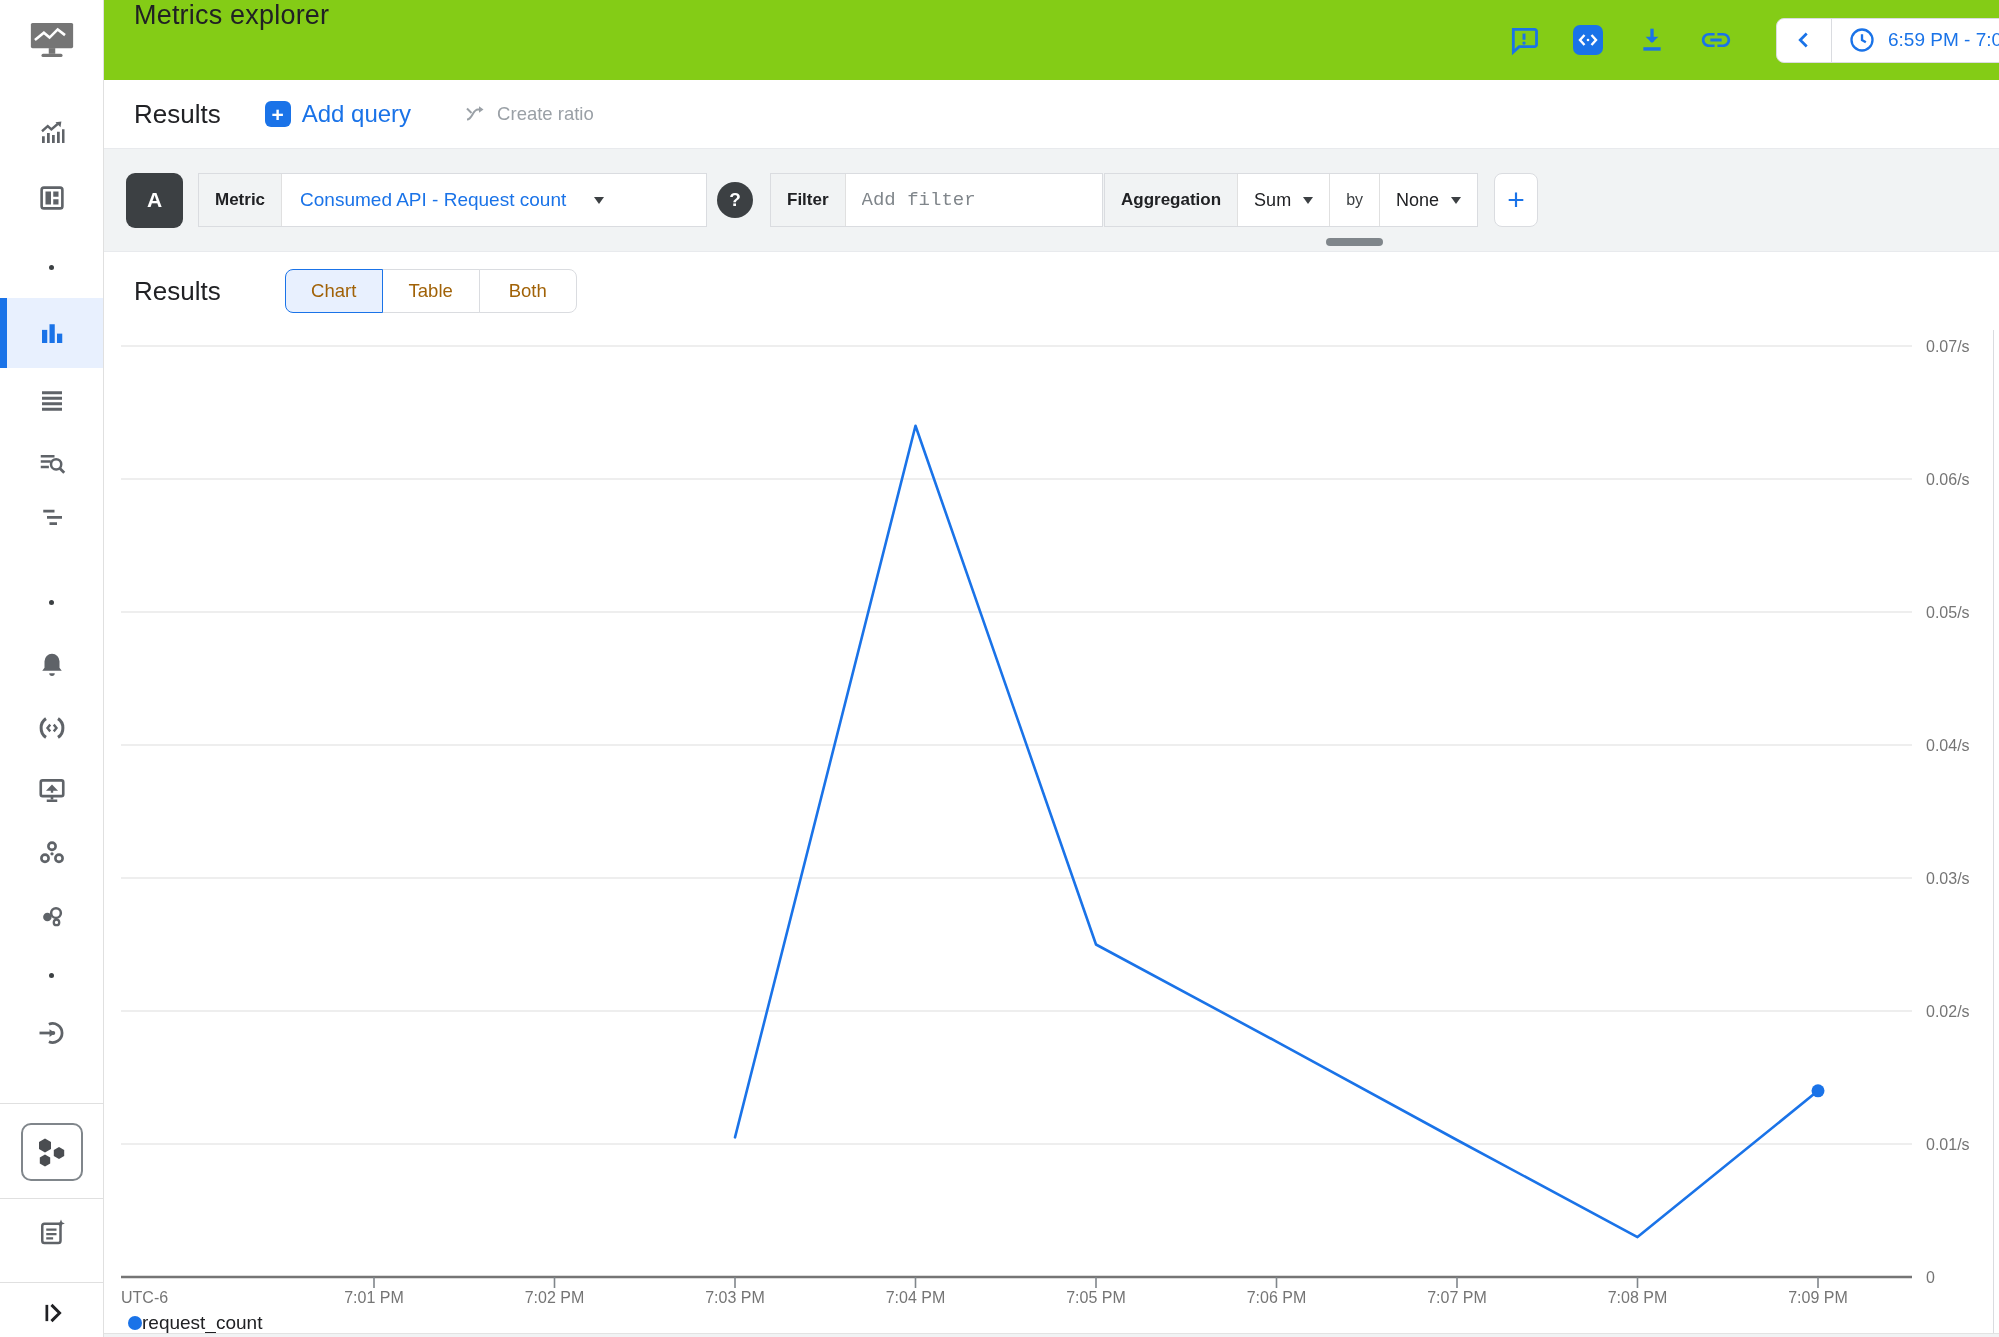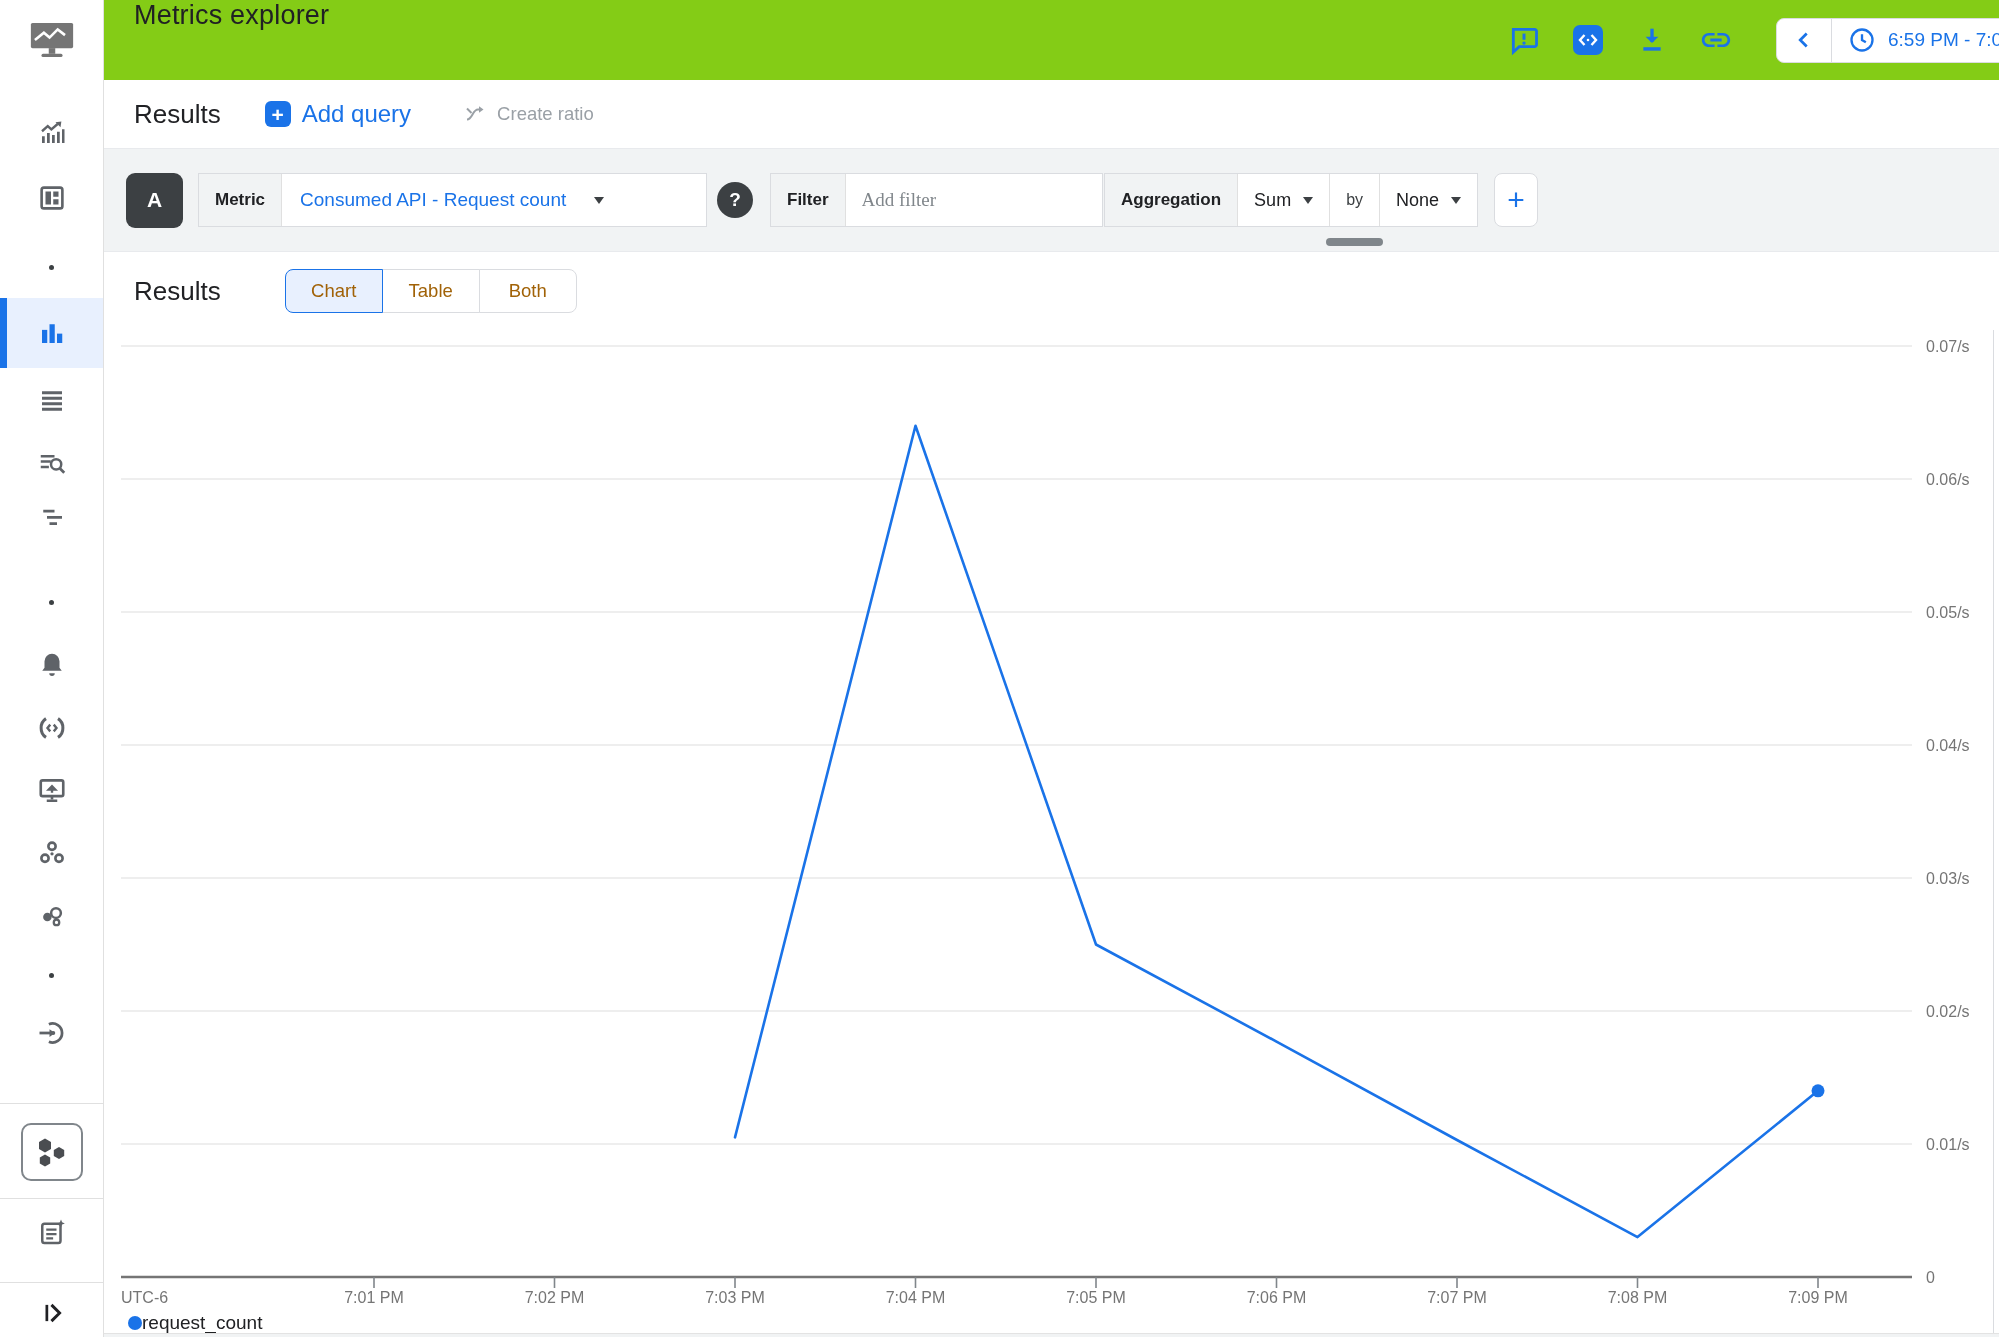--- a/index.html
+++ b/index.html
@@ -54,21 +54,21 @@
     border-radius:0;overflow:hidden}
   .field .label{background:#f1f3f4;display:flex;align-items:center;padding:0 16px;
     font-size:17px;font-weight:700;color:#202124;border-right:1px solid #e0e0e0;white-space:nowrap}
   .field .value{display:flex;align-items:center;gap:28px;padding:0 18px;cursor:pointer;white-space:nowrap}
   .metric-field{margin-left:15px;width:509px}
   .metric-field .value{color:#1a73e8;font-size:19px;font-weight:500}
   .help-circle{width:36px;height:36px;margin-left:10px;border-radius:50%;background:#3c4043;color:#fff;
     display:flex;align-items:center;justify-content:center;font-size:19px;font-weight:700;cursor:pointer}
   .filter-field{margin-left:17px;width:333px}
   .filter-field input{border:0;outline:0;flex:1;font-size:19px;color:#737373;padding:0 16px;
-    font-family:Liberation Serif, serif;background:transparent}
+    font-family:Liberation Mono, monospace;background:transparent}
   .filter-field input::placeholder{color:#80868b}
   .agg-field{margin-left:1px}
   .seg{display:flex;align-items:center;gap:12px;padding:0 16px;font-size:18px;color:#202124;
     cursor:pointer;border-right:1px solid #e0e0e0;white-space:nowrap}
   .seg:last-child{border-right:0}
   .seg.by{font-size:16px;color:#3c4043;cursor:default}
   .caret{width:0;height:0;border-left:5.5px solid transparent;border-right:5.5px solid transparent;
     border-top:7px solid #3c4043}
   .plus-btn{margin-left:16px;width:44px;height:54px;background:#fff;border:1px solid #dadce0;border-radius:8px;
     color:#1a73e8;font-size:30px;font-weight:500;display:flex;align-items:center;justify-content:center;cursor:pointer}

